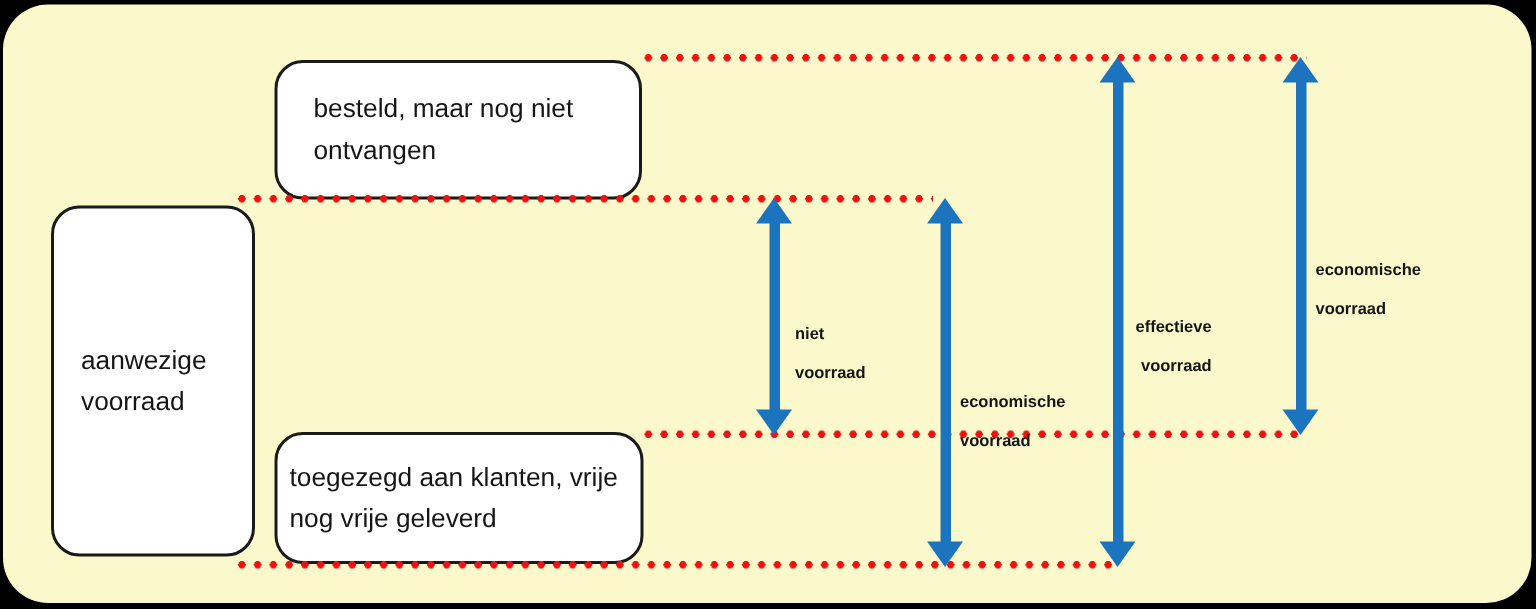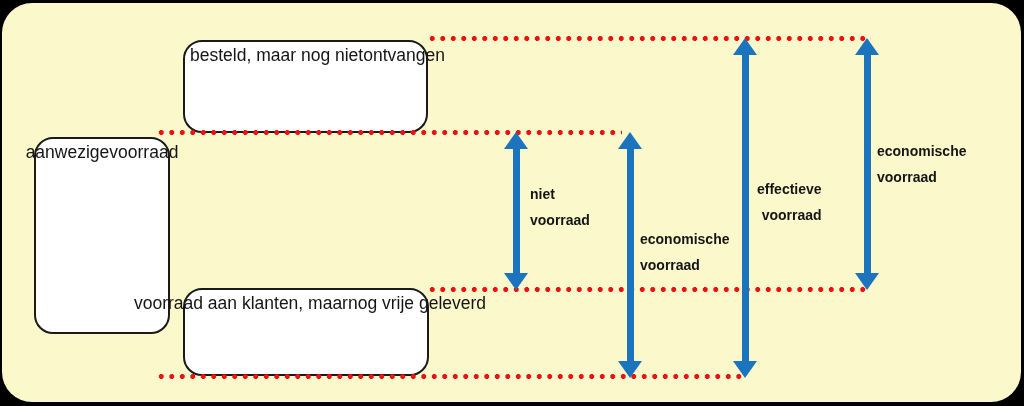--- a/index.html
+++ b/index.html
@@ -31,29 +31,29 @@
     border-radius: 30px;
     background: var(--background, #FBF8CB);
   }
   
   .box {
     position: absolute;
     background: var(--box-fill, #fff);
     border: 2px solid var(--box-border, #1a1a1a);
     border-radius: 19px;
     display: flex;
-    flex-direction: row;
+    flex-direction: column;
     justify-content: center;
     color: var(--text, #151515);
     font-size: 17.5px;
     line-height: 27.5px;
     white-space: nowrap;
   }
   .box-on-order   { left: 183px; top: 40px;  width: 245px; height: 93px;  padding-left: 24px; }
-  .box-on-hand    { left: 34px;  top: 137px; width: 136px; height: 197px; }
+  .box-on-hand    { left: 34px;  top: 137px; width: 136px; height: 234px; padding-left: 18px; }
   .box-committed  { left: 183px; top: 288px; width: 246px; height: 88px;  padding-left: 8px; }
   
   .dotline {
     position: absolute;
     height: 5px;
     background-image: radial-gradient(circle closest-side, var(--dotted-line, #EE1111) 95%, rgba(0,0,0,0));
     background-size: 10.5px 5px;
     background-repeat: repeat-x;
   }
   .dot-order-level     { left: 427px; top: 36px;  width: 444px; }
@@ -74,24 +74,25 @@
   .varrow .head.up   { top: 0;    border-bottom: 17px solid var(--arrow, #1C74BE); }
   .varrow .head.down { bottom: 0; border-top:    17px solid var(--arrow, #1C74BE); }
   .arrow-free      { left: 504px; top: 132px; height: 158px; }
   .arrow-technical { left: 618px; top: 132px; height: 246px; }
   .arrow-effective { left: 733px; top: 38px;  height: 340px; }
   .arrow-economic  { left: 855px; top: 38px;  height: 252px; }
   
   .mlabel {
     position: absolute;
     font-weight: bold;
-    font-size: 14px;
+    font-size: 11px;
     line-height: 26px;
     color: var(--text, #151515);
     white-space: nowrap;
+    margin-top: 29px;
   }
   .label-free      { left: 530px; top: 181px; }
   .label-technical { left: 640px; top: 226px; }
   .label-effective { left: 757px; top: 176px; text-align: right; }
   .label-economic  { left: 877px; top: 138px; }
 </style>
 </head>
 <body>
 
 <div class="stage">
@@ -99,21 +100,21 @@
 
   <div class="box box-on-order">
     <div>besteld, maar nog niet</div>
     <div>ontvangen</div>
   </div>
   <div class="box box-on-hand">
     <div>aanwezige</div>
     <div>voorraad</div>
   </div>
   <div class="box box-committed">
-    <div>voorraad aan klanten, maar</div>
+    <div>toegezegd aan klanten, vrije</div>
     <div>nog vrije geleverd</div>
   </div>
 
   <div class="dotline dot-order-level"></div>
   <div class="dotline dot-on-hand-level"></div>
   <div class="dotline dot-committed-level"></div>
   <div class="dotline dot-zero-level"></div>
 
   <div class="varrow arrow-free">
     <span class="head up"></span>

